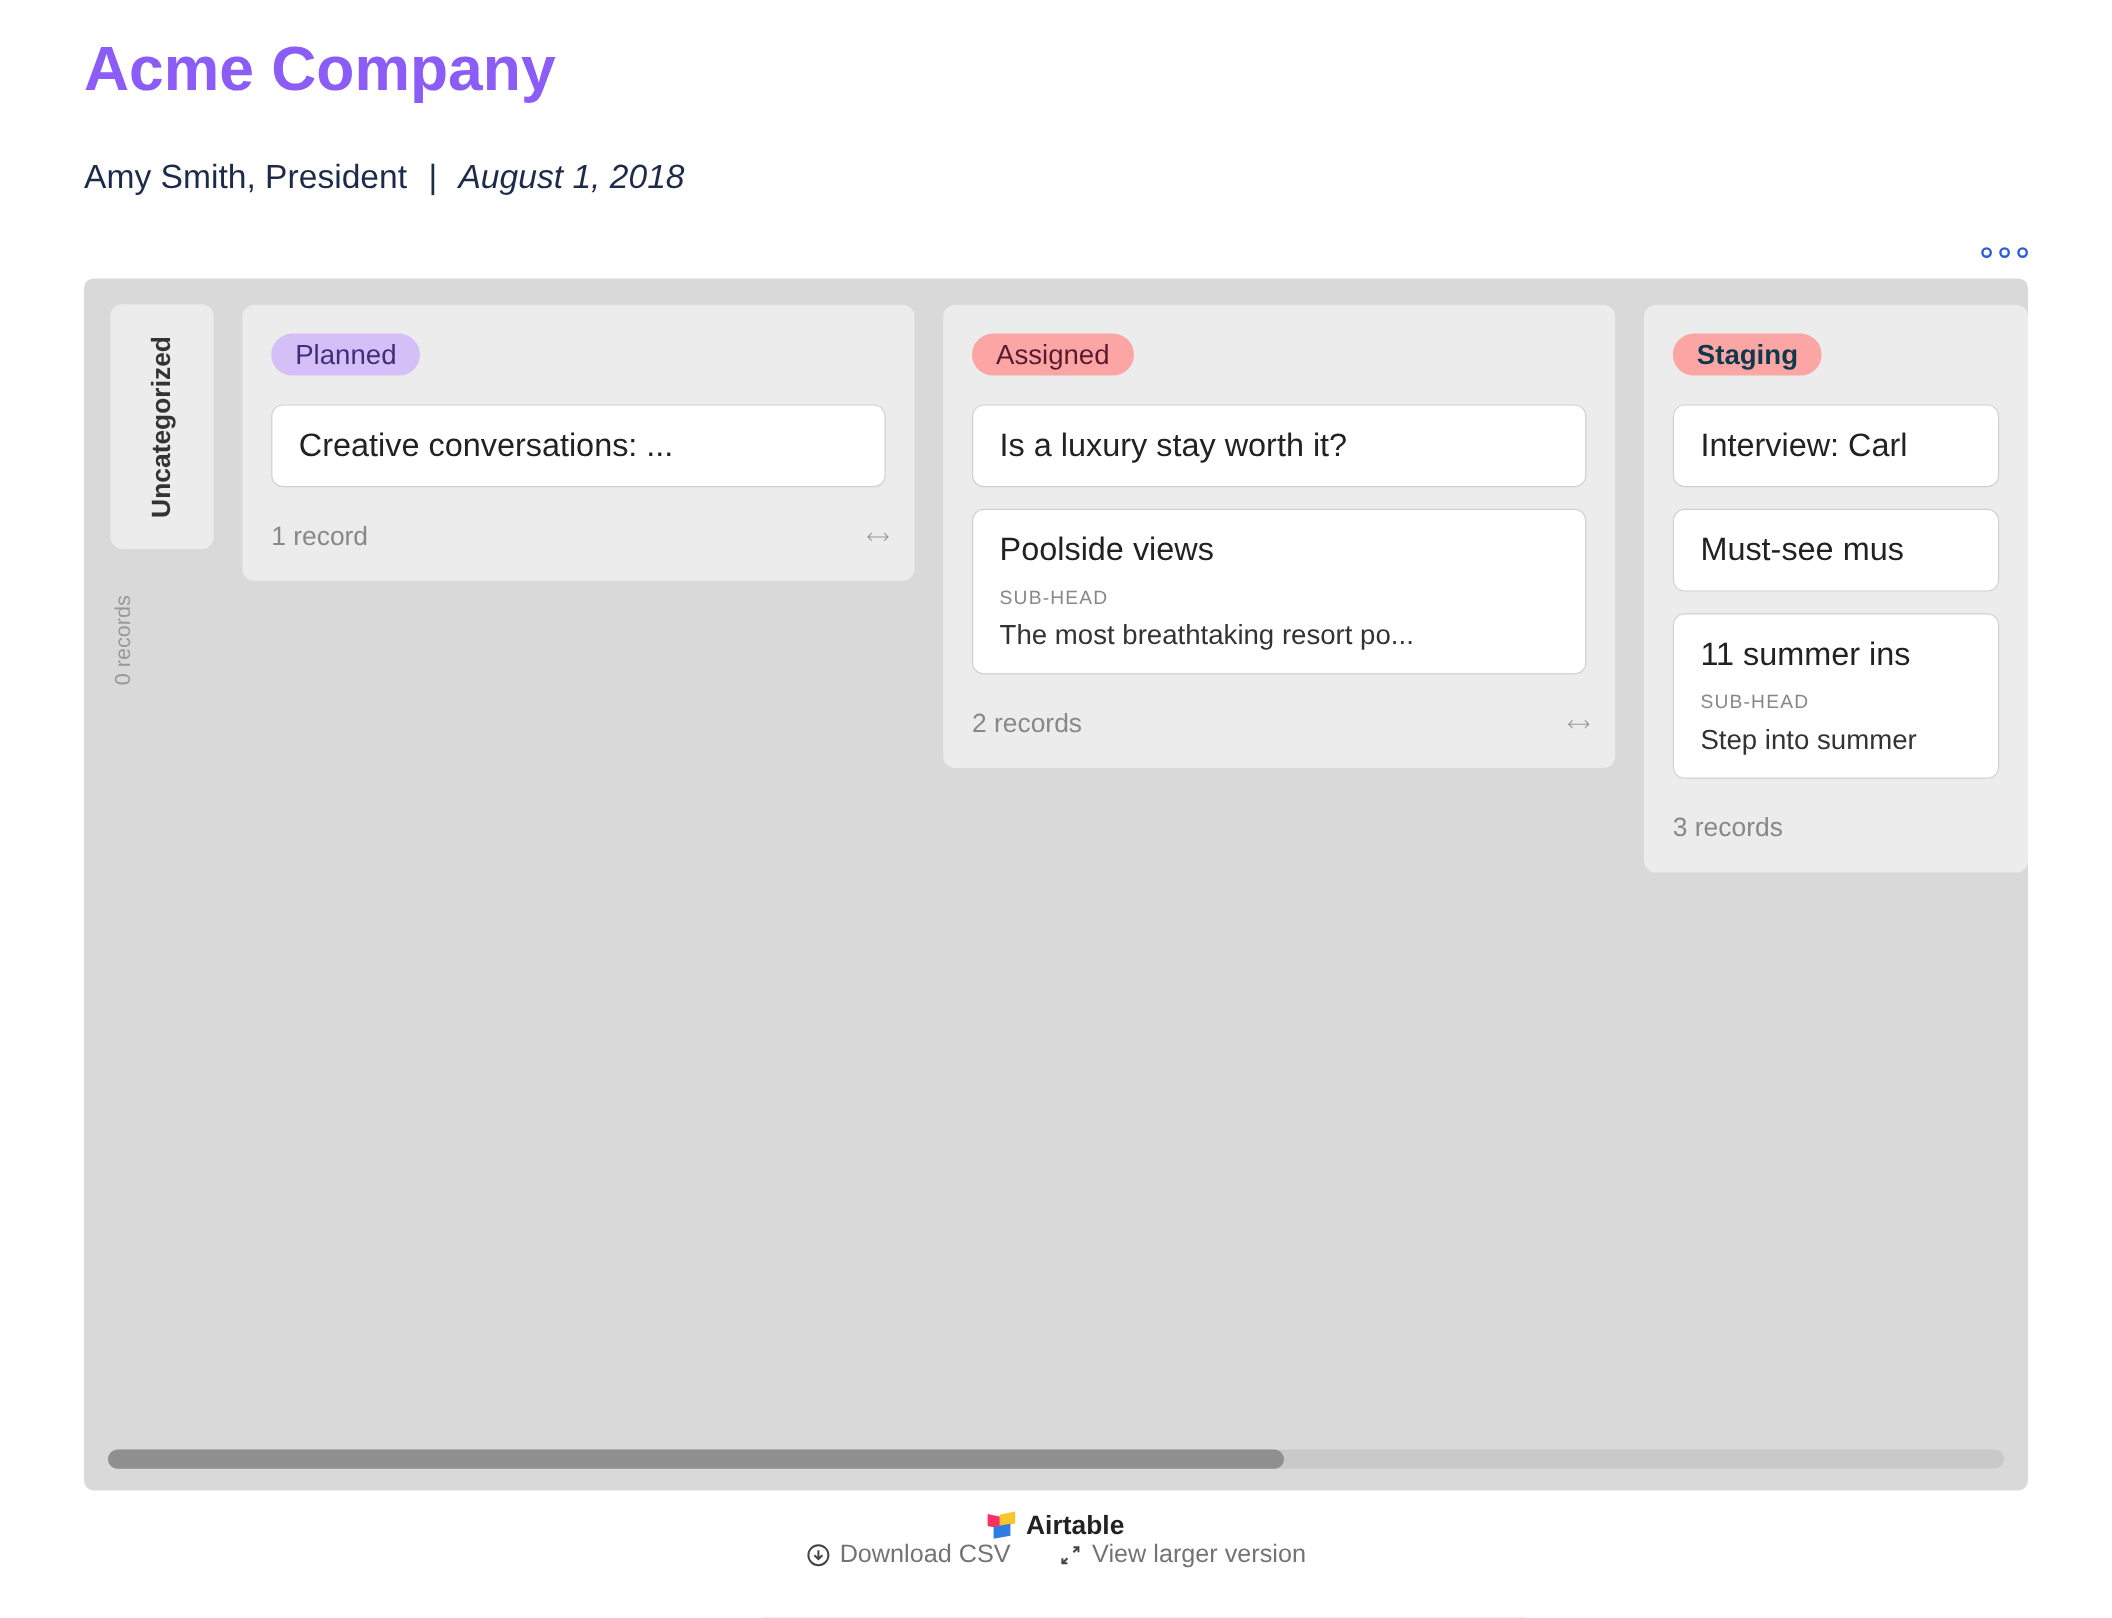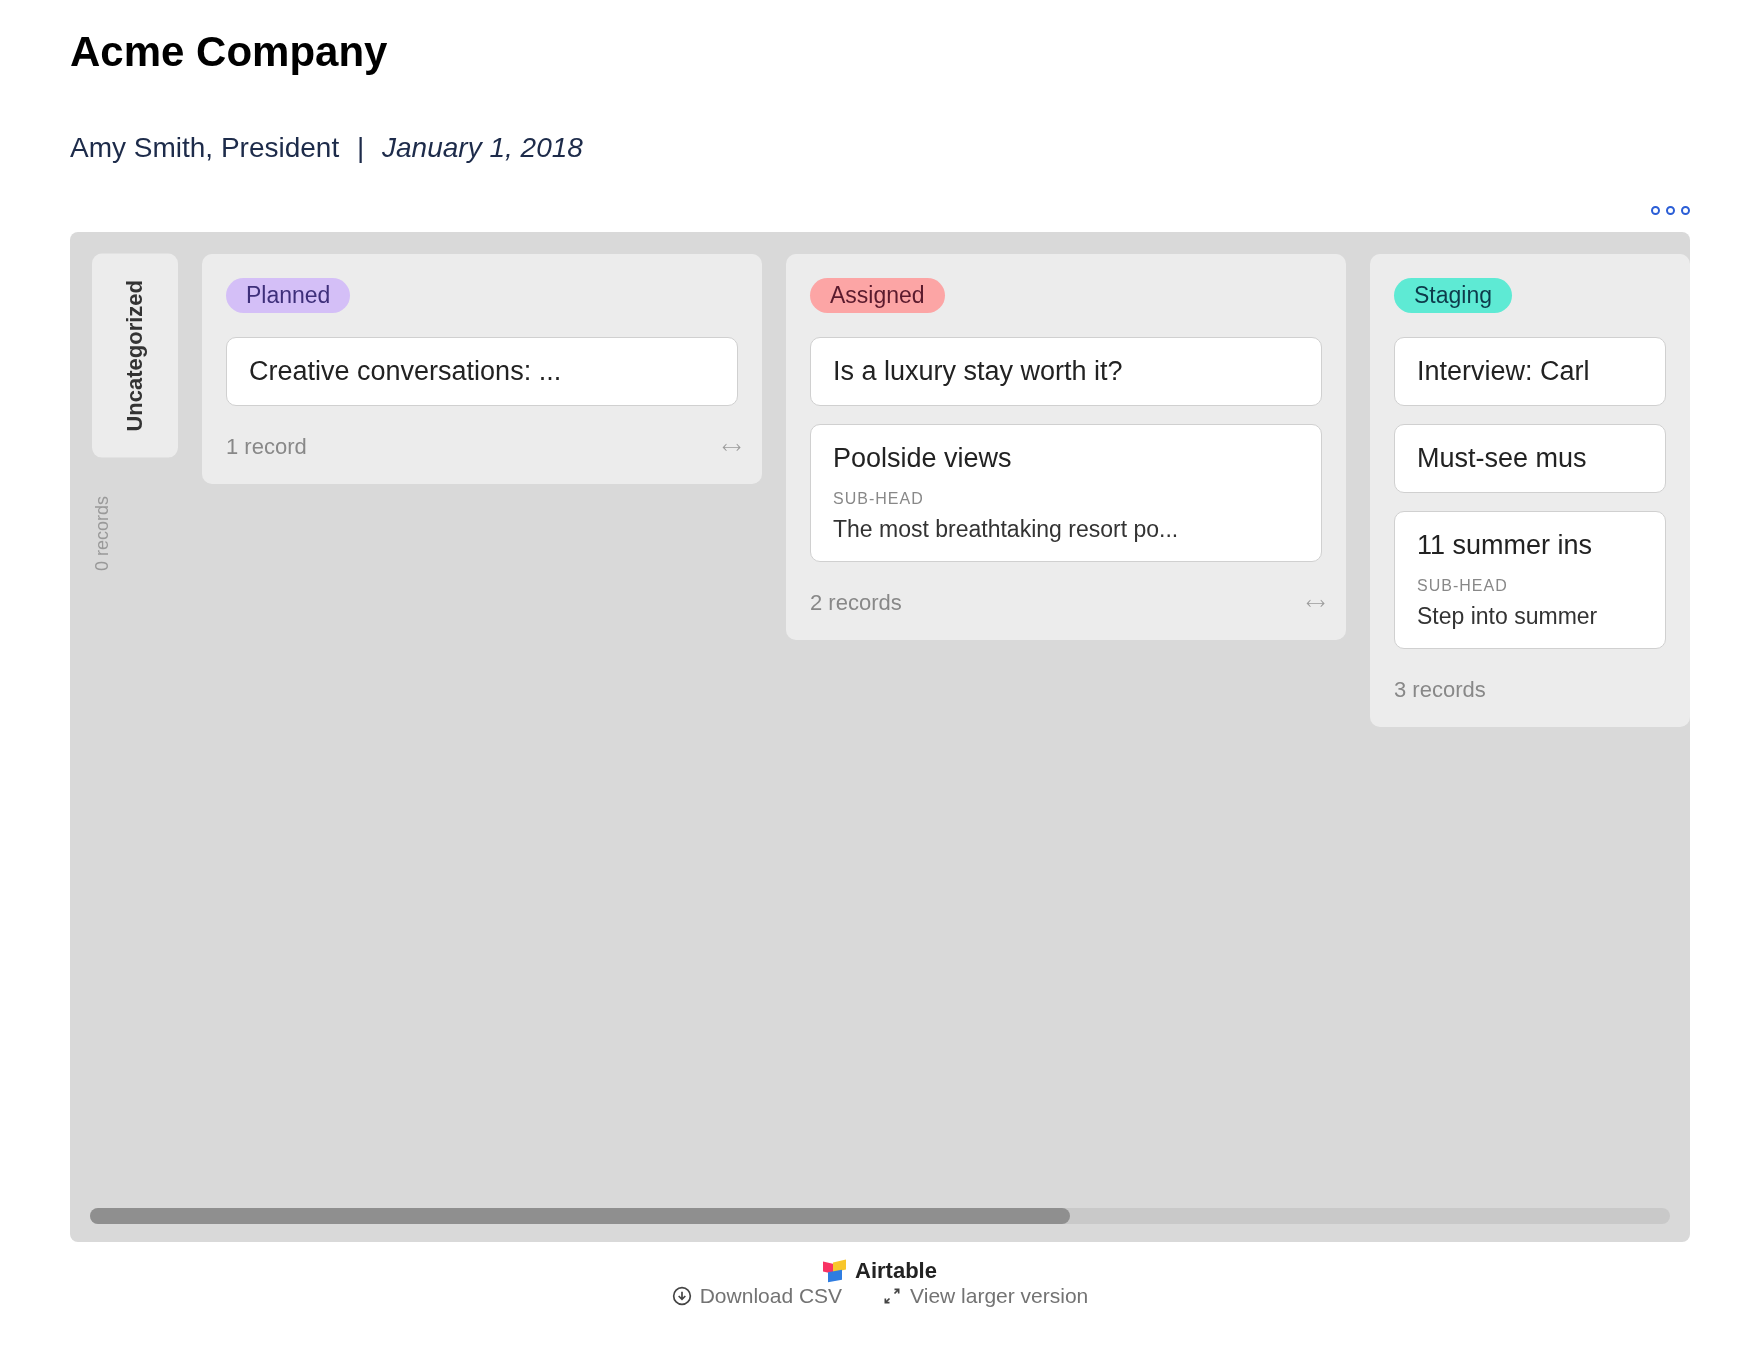--- a/index.html
+++ b/index.html
@@ -5,24 +5,24 @@
     * { box-sizing: border-box; margin: 0; padding: 0; }
     body {
       font-family: -apple-system, BlinkMacSystemFont, "Segoe UI", Helvetica, Arial, sans-serif;
       background: #fff;
       padding: 28px 70px 40px 70px;
       width: 1760px;
       height: 1348px;
       color: #222;
     }
     .page-title {
-      font-size: 42px;
+      font-size: 52px;
       font-weight: 700;
-      color: #000000;
-      margin-bottom: 56px;
+      color: #8b5cf6;
+      margin-bottom: 44px;
     }
     .subtitle {
       font-size: 28px;
       color: #1d2b4a;
       margin-bottom: 68px;
       font-weight: 500;
     }
     .subtitle .sep { margin: 0 10px; font-weight: 400; }
     .subtitle .date { font-style: italic; font-weight: 400; }
 
@@ -98,21 +98,21 @@
     .col-head { margin-bottom: 24px; }
     .pill {
       display: inline-block;
       padding: 4px 20px;
       border-radius: 20px;
       font-size: 23px;
       font-weight: 500;
     }
     .pill.planned  { background: #d4bff7; color: #3e2f7a; }
     .pill.assigned { background: #fca5a5; color: #5a1a2d; }
-    .pill.staging  { background: #5eead4; color: #0d3a4a; }
+    .pill.staging  { background: #fca5a5; color: #0d3a4a; font-weight: bold; }
     .card {
       background: #fff;
       border: 1px solid #d0d0d0;
       border-radius: 10px;
       padding: 18px 22px;
       margin-bottom: 18px;
       cursor: pointer;
     }
     .card .title {
       font-size: 27px;
@@ -205,21 +205,21 @@
     .foot-btn svg { width: 20px; height: 20px; }
   </style>
 </head>
 <body>
 
 <h1 class="page-title">Acme Company</h1>
 
 <div class="subtitle">
   <span>Amy Smith, President</span>
   <span class="sep">|</span>
-  <span class="date">January 1, 2018</span>
+  <span class="date">August 1, 2018</span>
 </div>
 
 <div class="embed-wrap">
   <div class="dots">
     <span></span>
       <span></span>
       <span></span>
   </div>
 
   <div class="embed">

